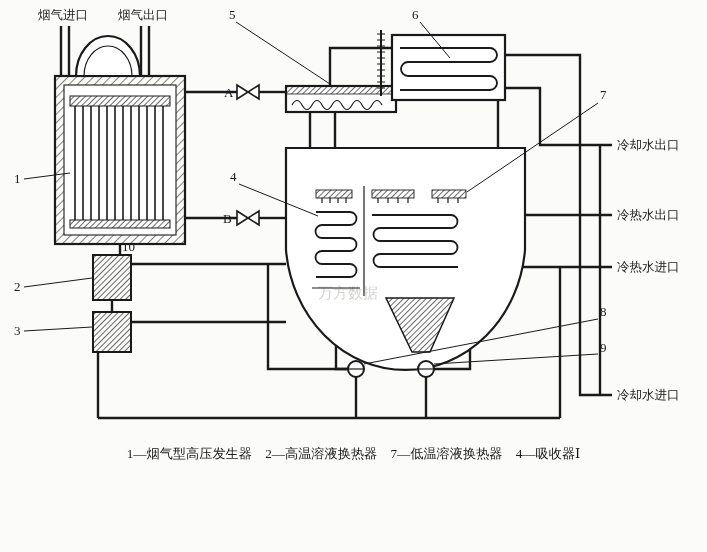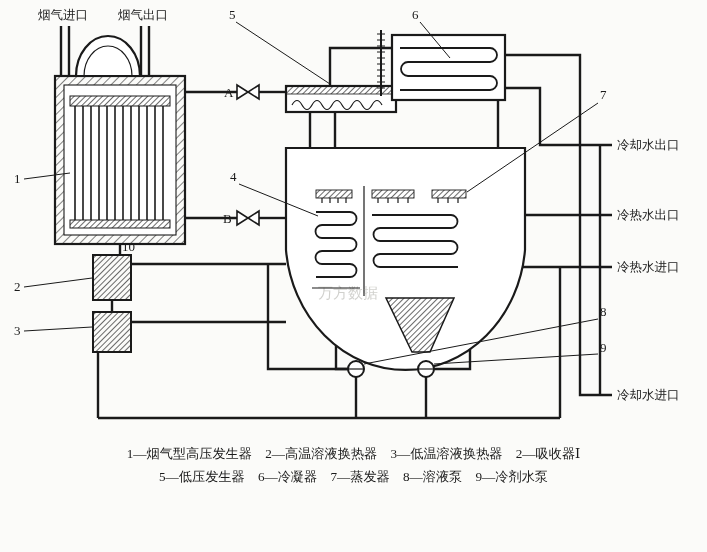--- a/index.html
+++ b/index.html
@@ -179,15 +179,14 @@
     <text class="lbl" x="38" y="19">烟气进口</text>
     <text class="lbl" x="118" y="19">烟气出口</text>
     <text class="lbl" x="617" y="149">冷却水出口</text>
     <text class="lbl" x="617" y="219">冷热水出口</text>
     <text class="lbl" x="617" y="271">冷热水进口</text>
     <text class="lbl" x="617" y="399">冷却水进口</text>
   </g>
 </svg>
 
 <figcaption class="caption">
-  <div class="cap-legend">1—烟气型高压发生器　2—高温溶液换热器　3—低温溶液换热器　2—吸收器Ⅰ</div>
-  <div class="cap-legend">5—低压发生器　6—冷凝器　7—蒸发器　8—溶液泵　9—冷剂水泵</div>
+  <div class="cap-legend">1—烟气型高压发生器　2—高温溶液换热器　7—低温溶液换热器　4—吸收器Ⅰ</div>
 </figcaption>
 
 </body></html>

